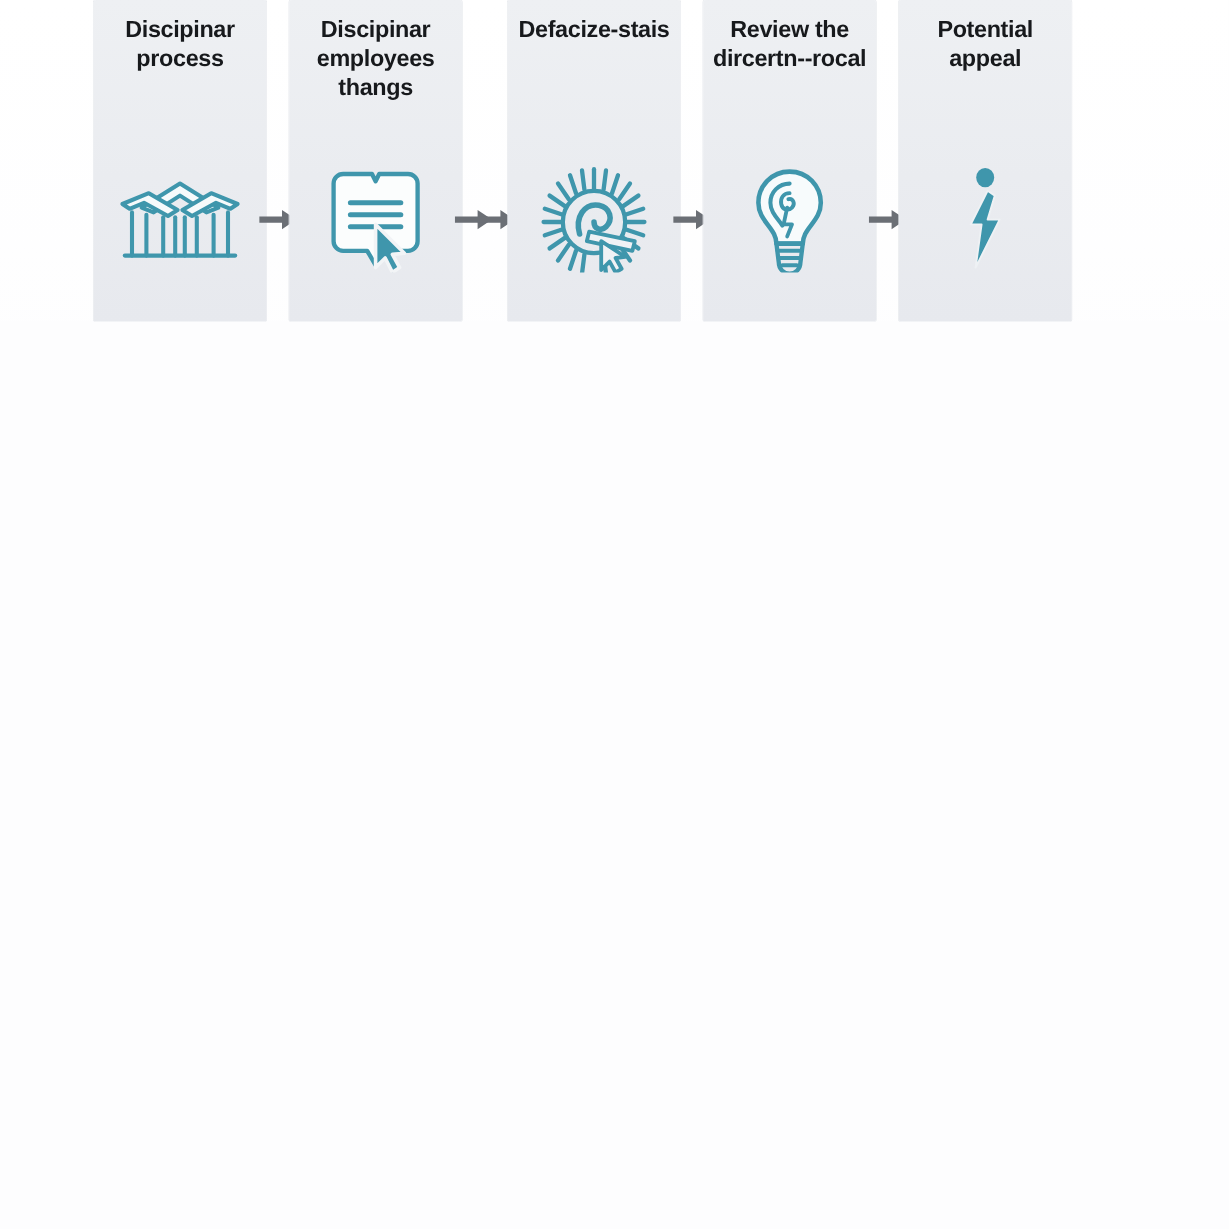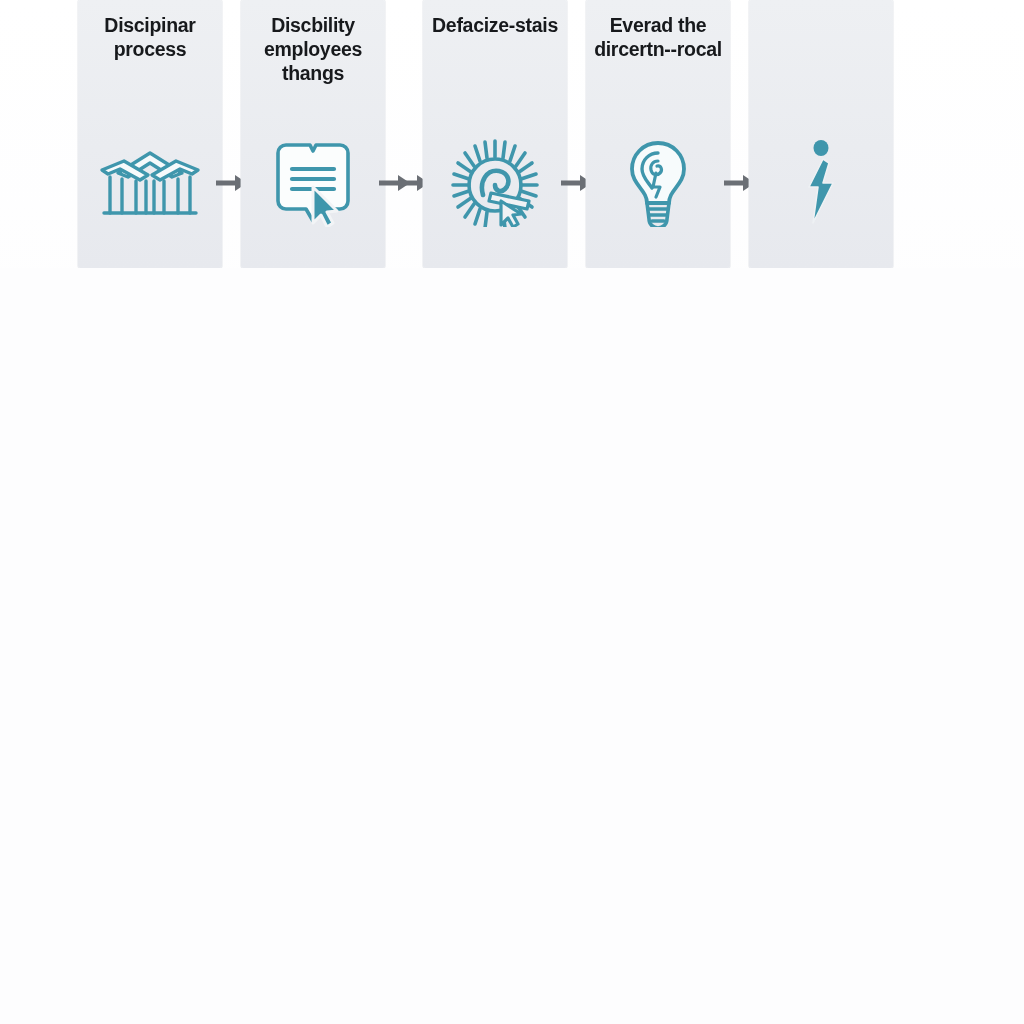--- a/index.html
+++ b/index.html
@@ -128,21 +128,21 @@
       </div>
     </div>
 
     <div class="step-arrow">
       <svg width="32" height="20" viewBox="0 0 32 20">
         <path d="M0 7.4 H19 V2 L31 10 L19 18 V12.6 H0 Z" fill="#6b6f75"></path>
       </svg>
     </div>
 
     <div class="step-panel">
-      <div class="step-title">Discbility employees thangs</div>
+      <div class="step-title">Discipinar employees thangs</div>
       <div class="step-icon-wrap">
         <svg width="82" height="88" viewBox="0 0 82 88" fill="none">
           <path d="M14 6 H38 L41 12 L44 6 H68 a8 8 0 0 1 8 8 V62 a8 8 0 0 1 -8 8 H48 L41 82 L34 70 H14 a8 8 0 0 1 -8 -8 V14 a8 8 0 0 1 8 -8 Z" stroke="#3f96ac" stroke-width="3.6" fill="#fbfdfd" stroke-linejoin="round"></path>
           <g stroke="#3f96ac" stroke-width="4.2" stroke-linecap="round">
             <path d="M20 30 H62"></path>
             <path d="M20 40 H62"></path>
             <path d="M20 50 H62"></path>
           </g>
           <path d="M41 48 L41 84 L49 76 L55 88 L61 84 L55 73 L65 72 Z" fill="#3f96ac" stroke="#f2f4f6" stroke-width="3" stroke-linejoin="round"></path>
         </svg>
@@ -199,21 +199,21 @@
       </div>
     </div>
 
     <div class="step-arrow">
       <svg width="32" height="20" viewBox="0 0 32 20">
         <path d="M0 7.4 H19 V2 L31 10 L19 18 V12.6 H0 Z" fill="#6b6f75"></path>
       </svg>
     </div>
 
     <div class="step-panel">
-      <div class="step-title">Everad the dircertn--rocal</div>
+      <div class="step-title">Review the dircertn--rocal</div>
       <div class="step-icon-wrap">
         <svg width="64" height="88" viewBox="0 0 64 88" fill="none">
           <path d="M32 4 C17 4 6 16 6 30 C6 42 15 48 19 56 C21 60 21 64 21 64 H43 C43 64 43 60 45 56 C49 48 58 42 58 30 C58 16 47 4 32 4 Z" stroke="#3f96ac" stroke-width="3.8" fill="#f7fbfc" stroke-linejoin="round"></path>
           <path d="M32 14 C23 14 16 21 16 30 C16 38 22 43 26 49" stroke="#3f96ac" stroke-width="3.4" fill="none" stroke-linecap="round"></path>
           <path d="M32 22 C27 22 24 26 25 31 C26 36 31 37 34 34 C37 31 35 26 31 27" stroke="#3f96ac" stroke-width="3.2" fill="none" stroke-linecap="round"></path>
           <path d="M30 34 L27 48 L34 48 L30 58" stroke="#3f96ac" stroke-width="3.2" fill="none" stroke-linecap="round" stroke-linejoin="round"></path>
           <g stroke="#3f96ac" stroke-width="3.4" stroke-linecap="round">
             <path d="M21 64 H43"></path>
             <path d="M22 70 H42"></path>
             <path d="M23 76 H41"></path>
@@ -224,20 +224,21 @@
       </div>
     </div>
 
     <div class="step-arrow">
       <svg width="32" height="20" viewBox="0 0 32 20">
         <path d="M0 7.4 H19 V2 L31 10 L19 18 V12.6 H0 Z" fill="#6b6f75"></path>
       </svg>
     </div>
 
     <div class="step-panel">
+      <div class="step-title">Potential appeal</div>
       <div class="step-icon-wrap">
         <svg width="44" height="88" viewBox="0 0 44 88" fill="none">
           <ellipse cx="22" cy="9" rx="7.5" ry="8" fill="#3f96ac"></ellipse>
           <path d="M24 20 L10 48 L19 48 L14 84 L34 44 L24 44 L30 24 Z" fill="#3f96ac" stroke="#eef1f4" stroke-width="1.6" stroke-linejoin="round"></path>
         </svg>
       </div>
     </div>
 
   </div>
 

